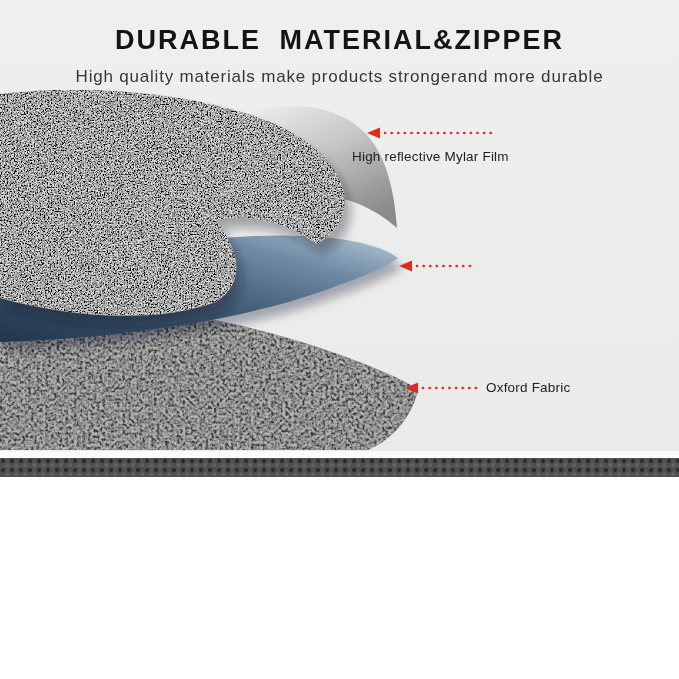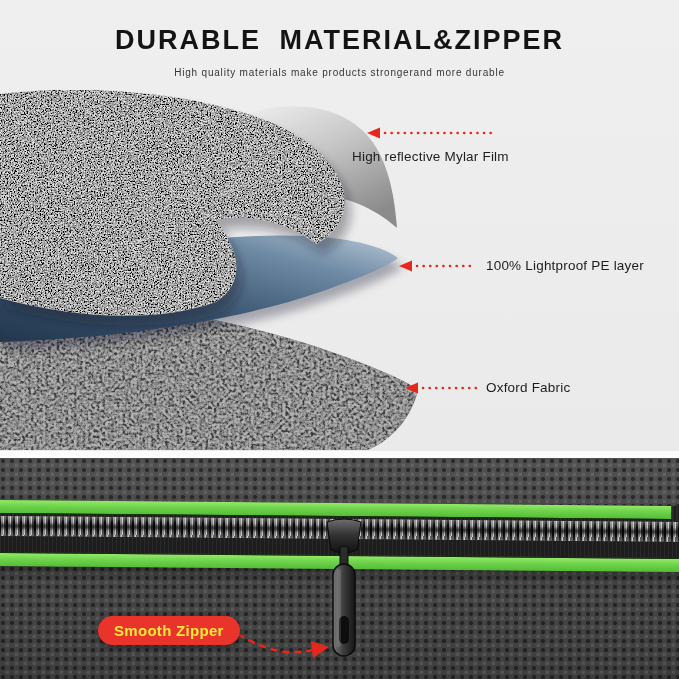--- a/index.html
+++ b/index.html
@@ -1,34 +1,34 @@
 <!DOCTYPE html>
 <html><head>
 <meta charset="utf-8">
 <style>
   html,body{margin:0;padding:0;background:#fff;}
   .page{
-    position:relative;width:679px;height:679px;background:#fff;
+    position:relative;width:679px;height:477px;background:#fff;
     font-family:"Liberation Sans",sans-serif;overflow:hidden;
   }
 
   
   .top{
     position:absolute;left:0;top:0;width:679px;height:451px;
     background:linear-gradient(180deg,#efefef 0%,#eaeaea 100%);
     overflow:hidden;
   }
   .title{
     margin:0;padding-top:25px;text-align:center;
     font-size:27px;font-weight:800;letter-spacing:2px;word-spacing:9px;
     color:#141414;
   }
   .subtitle{
     margin:11px 0 0 0;text-align:center;
-    font-size:10px;color:#363636;letter-spacing:0.8px;
+    font-size:17px;color:#363636;letter-spacing:0.8px;
   }
   .layers-svg{position:absolute;left:0;top:90px;display:block;}
 
   .callout{position:absolute;display:flex;align-items:center;gap:8px;}
   .callout-label{
     font-size:13.5px;color:#1d1d1d;letter-spacing:0.2px;white-space:nowrap;
     line-height:16px;
   }
   .c1{top:125px;left:352px;flex-direction:column;}
   .c2{top:258px;left:398px;}
@@ -149,21 +149,20 @@
         <line x1="19" y1="8" x2="126" y2="8" stroke="#e5281b" stroke-width="2.6" stroke-linecap="round" stroke-dasharray="0.1 6.5"></line>
       </svg>
       <span class="callout-label">High reflective Mylar Film</span>
     </div>
 
     <div class="callout c2">
       <svg width="80" height="16" viewBox="0 0 80 16">
         <polygon points="1,8 14,2.5 14,13.5" fill="#e5281b"></polygon>
         <line x1="19" y1="8" x2="78" y2="8" stroke="#e5281b" stroke-width="2.6" stroke-linecap="round" stroke-dasharray="0.1 6.5"></line>
       </svg>
-      <span class="callout-label">100% Lightproof PE layer</span>
     </div>
 
     <div class="callout c3">
       <svg width="74" height="16" viewBox="0 0 74 16">
         <polygon points="1,8 14,2.5 14,13.5" fill="#e5281b"></polygon>
         <line x1="19" y1="8" x2="72" y2="8" stroke="#e5281b" stroke-width="2.6" stroke-linecap="round" stroke-dasharray="0.1 6.5"></line>
       </svg>
       <span class="callout-label">Oxford Fabric</span>
     </div>
   </section>

